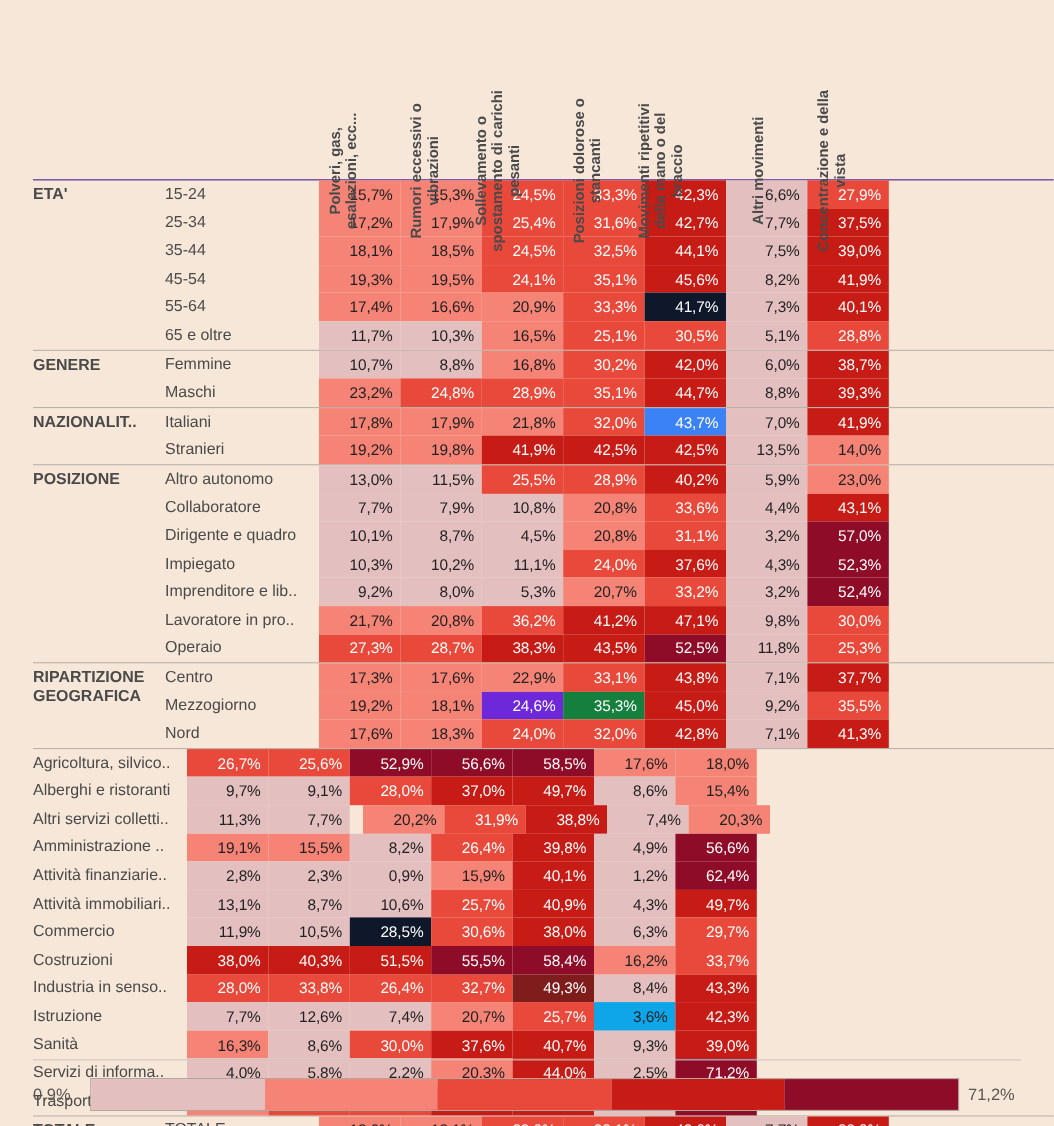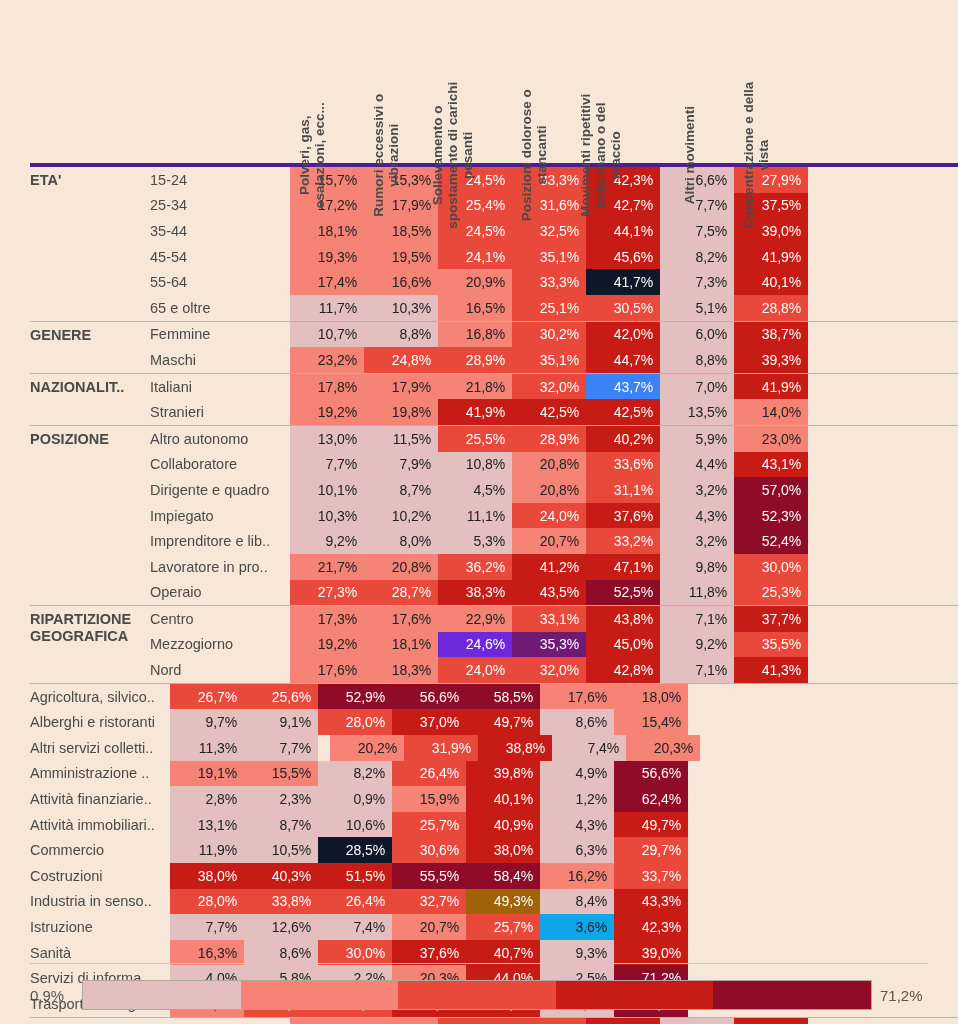--- a/index.html
+++ b/index.html
@@ -43,21 +43,21 @@
   }
 
   
   .grid{
     padding-left:30px;
     box-sizing:border-box;
   }
   .grp{
     border-top:1px solid #b9b2aa;
   }
-  .grp.first{border-top:4px solid #4c1d95;}
+  .grp.first{border-top:1px solid #4c1d95;}
   .grp-inner{display:flex;}
   .cat-cell{
     width:120px;flex:none;
     font-size:14.5px;font-weight:bold;color:#4a4a4a;
     padding-top:5px;
     line-height:1.18;
     box-sizing:border-box;
     padding-right:4px;
   }
   .rows{flex:1 1 auto;}
@@ -355,21 +355,21 @@
               <div class="cell light-txt" style="background: rgb(232, 73, 58);">33,1%</div>
               <div class="cell light-txt" style="background: rgb(199, 28, 22);">43,8%</div>
               <div class="cell dark-txt" style="background: rgb(228, 191, 191);">7,1%</div>
               <div class="cell light-txt" style="background: rgb(199, 28, 22);">37,7%</div>
             </div>
             <div class="row">
               <div class="sub-cell">Mezzogiorno</div>
               <div class="cell dark-txt" style="background: rgb(245, 131, 118);">19,2%</div>
               <div class="cell dark-txt" style="background: rgb(245, 131, 118);">18,1%</div>
               <div class="cell light-txt" style="background: #6d28d9;">24,6%</div>
-              <div class="cell light-txt" style="background: #701a75;">35,3%</div>
+              <div class="cell light-txt" style="background: #15803d;">35,3%</div>
               <div class="cell light-txt" style="background: rgb(199, 28, 22);">45,0%</div>
               <div class="cell dark-txt" style="background: rgb(228, 191, 191);">9,2%</div>
               <div class="cell light-txt" style="background: rgb(232, 73, 58);">35,5%</div>
             </div>
             <div class="row">
               <div class="sub-cell">Nord</div>
               <div class="cell dark-txt" style="background: rgb(245, 131, 118);">17,6%</div>
               <div class="cell dark-txt" style="background: rgb(245, 131, 118);">18,3%</div>
               <div class="cell light-txt" style="background: rgb(232, 73, 58);">24,0%</div>
               <div class="cell light-txt" style="background: rgb(232, 73, 58);">32,0%</div>
@@ -462,21 +462,21 @@
               <div class="cell light-txt" style="background: rgb(143, 12, 40);">58,4%</div>
               <div class="cell dark-txt" style="background: rgb(245, 131, 118);">16,2%</div>
               <div class="cell light-txt" style="background: rgb(232, 73, 58);">33,7%</div>
             </div>
             <div class="row">
               <div class="sub-cell">Industria in senso..</div>
               <div class="cell light-txt" style="background: rgb(232, 73, 58);">28,0%</div>
               <div class="cell light-txt" style="background: rgb(232, 73, 58);">33,8%</div>
               <div class="cell light-txt" style="background: rgb(232, 73, 58);">26,4%</div>
               <div class="cell light-txt" style="background: rgb(232, 73, 58);">32,7%</div>
-              <div class="cell light-txt" style="background: #a16207;">49,3%</div>
+              <div class="cell light-txt" style="background: #7f1d1d;">49,3%</div>
               <div class="cell dark-txt" style="background: rgb(228, 191, 191);">8,4%</div>
               <div class="cell light-txt" style="background: rgb(199, 28, 22);">43,3%</div>
             </div>
             <div class="row">
               <div class="sub-cell">Istruzione</div>
               <div class="cell dark-txt" style="background: rgb(228, 191, 191);">7,7%</div>
               <div class="cell dark-txt" style="background: rgb(228, 191, 191);">12,6%</div>
               <div class="cell dark-txt" style="background: rgb(228, 191, 191);">7,4%</div>
               <div class="cell dark-txt" style="background: rgb(245, 131, 118);">20,7%</div>
               <div class="cell light-txt" style="background: rgb(232, 73, 58);">25,7%</div>

